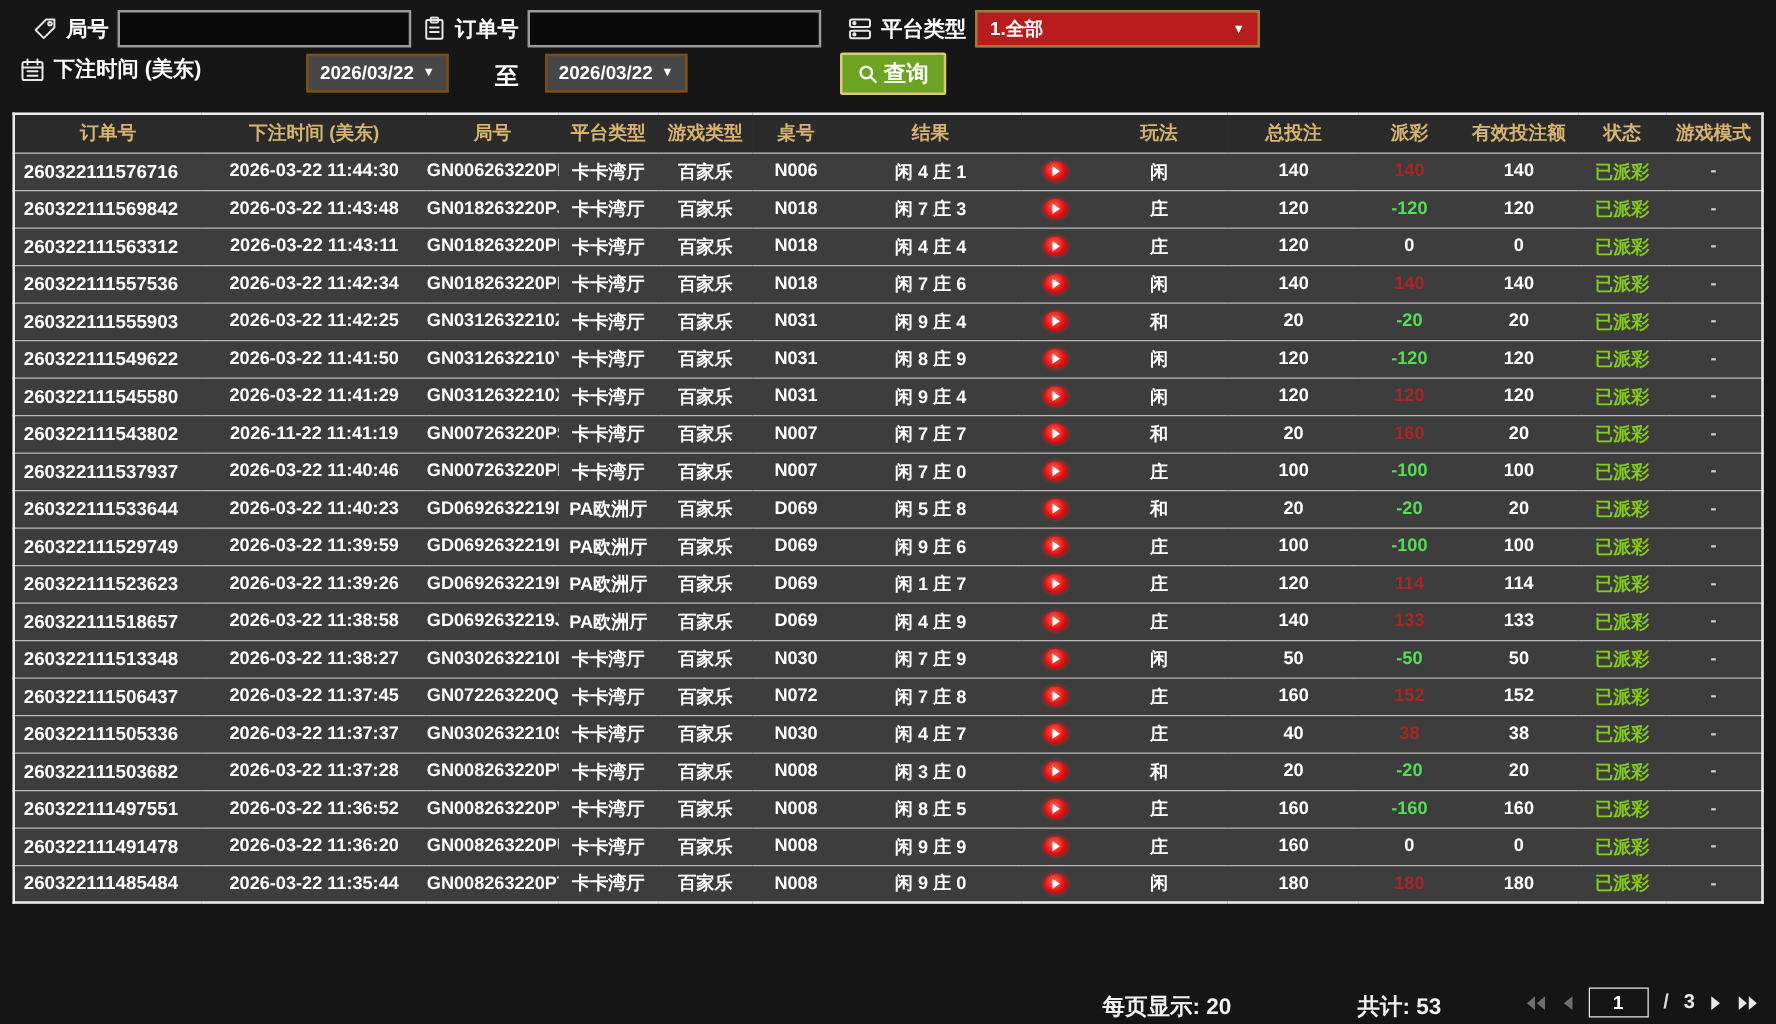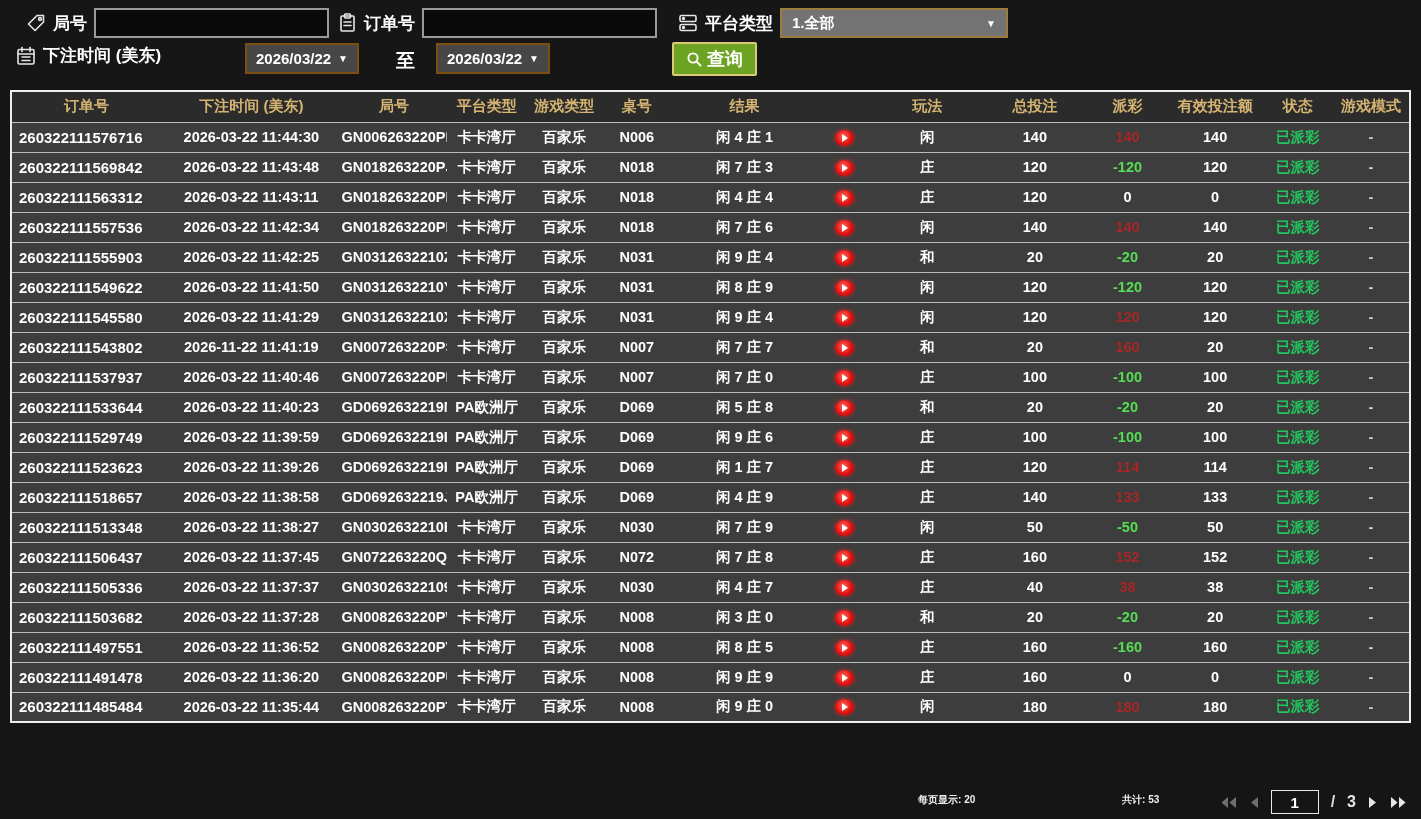--- a/index.html
+++ b/index.html
@@ -7,21 +7,21 @@
     font-family:"Liberation Sans","DejaVu Sans",sans-serif; }
   .app { position:relative; width:1421px; height:819px; background:#151515; }
 
   
   .topbar { position:absolute; left:0; top:0; width:1421px; height:88px; background:#161616; }
   .fgroup { position:absolute; display:flex; align-items:center; gap:7px; }
   .flabel { color:#fff; font-weight:700; font-size:17px; white-space:nowrap; }
   .ficon  { display:inline-flex; align-items:center; }
   .txt-input { width:235px; height:30px; background:#0a0a0a; border:2px solid #9a9a9a;
     color:#eee; font-size:15px; padding:0 8px; outline:none; }
-  .plat-select { width:228px; height:30px; background:#737373; border:2px solid #9c7c3c;
+  .plat-select { width:228px; height:30px; background:#b91c1c; border:2px solid #9c7c3c;
     color:#fff; font-size:15px; font-weight:600; display:flex; align-items:center;
     justify-content:space-between; padding:0 10px; cursor:pointer; }
   .date-select { width:114px; height:31px; background:#474747; border:2px solid #7d4e12;
     color:#fff; font-size:15px; font-weight:700; display:flex; align-items:center;
     justify-content:center; gap:7px; cursor:pointer; }
   .caret { font-size:10px; color:#fff; }
   .to-label { color:#fff; font-weight:700; font-size:19px; }
   .query-btn { height:34px; padding:0 12px; background:#6da322; border:2px solid #dcc878;
     border-radius:2px; color:#fff; font-weight:700; font-size:18px; display:flex;
     align-items:center; gap:4px; cursor:pointer; }
@@ -33,37 +33,37 @@
   thead th { height:31px; background:#2b2b2b; color:#d5b472; font-weight:700;
     font-size:15px; border-bottom:1px solid #c0c0c0; }
   tbody td, tfoot td { height:30px; text-align:center; color:#fff; font-weight:600;
     font-size:14.5px; border-bottom:1px solid #b9b9b9; white-space:nowrap;
     overflow:hidden; }
   tbody tr:last-child td { border-bottom:1px solid #c2410c; }
   td.ta-l { text-align:left; padding-left:7px; font-size:15px; }
   td.payout-pos { color:#a82626; }
   td.payout-neg { color:#55dd55; }
   td.payout-zero { color:#ffffff; }
-  td.status { color:#22c55e; }
+  td.status { color:#84cc16; }
   td.mode { color:#cfcfcf; }
   tfoot td { border-bottom:none; border-top:1px solid #c0c0c0; }
   .tf-label, .tf-val { color:#e6e330 !important; font-weight:700 !important; font-size:15px; }
 
   .play-btn { display:inline-block; width:19px; height:16px; border-radius:50%;
     background:radial-gradient(circle at 45% 40%, #ff6a5a 0%, #e01010 55%, #b40000 100%);
     position:relative; cursor:pointer; vertical-align:middle;
     box-shadow:0 0 4px rgba(255,40,40,.7); }
   .play-btn::after { content:""; position:absolute; left:7px; top:4px; width:0; height:0;
     border-left:6px solid #fff; border-top:4px solid transparent;
     border-bottom:4px solid transparent; }
 
   
   .footer { position:absolute; left:0; top:786px; width:1421px; height:33px; }
-  .f-text { position:absolute; color:#f0f0f0; font-size:10px; font-weight:600;
-    top:7px; white-space:nowrap;margin-left:36px; }
+  .f-text { position:absolute; color:#f0f0f0; font-size:18px; font-weight:600;
+    top:7px; white-space:nowrap; }
   .pager { position:absolute; right:14px; top:4px; display:flex; align-items:center;
     gap:12px; color:#e8e8e8; font-size:16px; font-weight:600; }
   .pg-btn { display:inline-flex; align-items:center; cursor:pointer; color:#e8e8e8; }
   .pg-btn.dim { color:#6f6f6f; }
   .page-input { width:48px; height:24px; background:transparent; border:1px solid #e8e8e8;
     color:#fff; font-size:15px; font-weight:700; text-align:center; outline:none; }
   .page-sep { color:#dcdcdc; }
 
   svg.ic { stroke:#e6e6e6; fill:none; stroke-width:1.6; stroke-linecap:round; stroke-linejoin:round; }
 </style>

